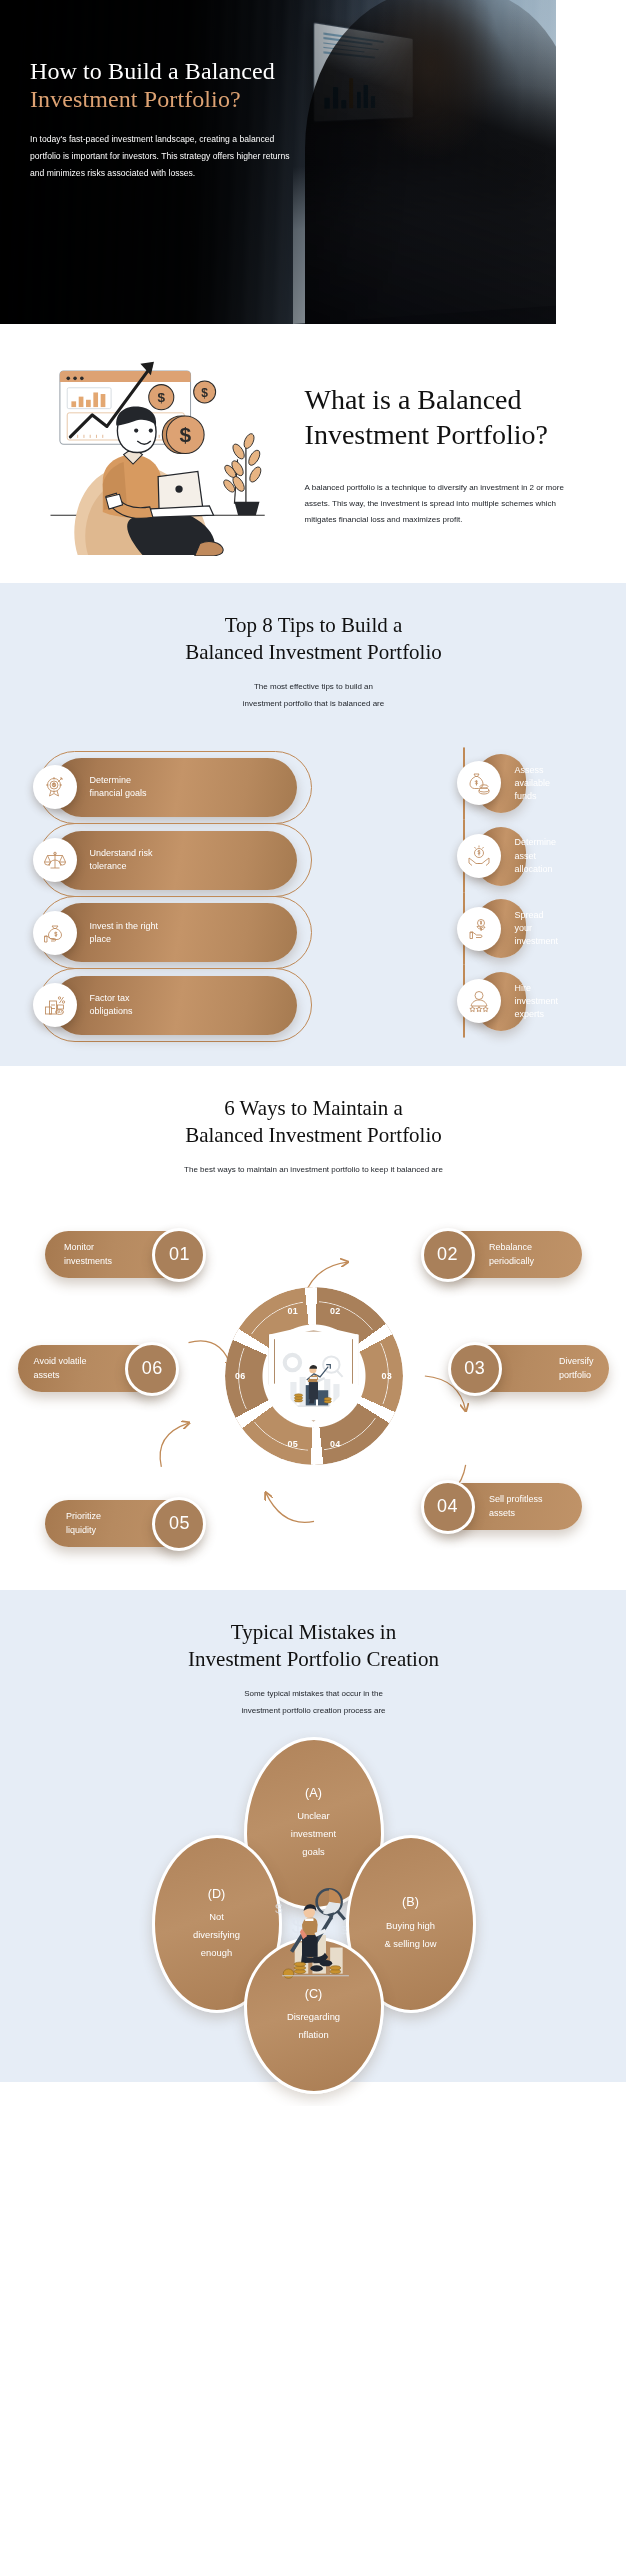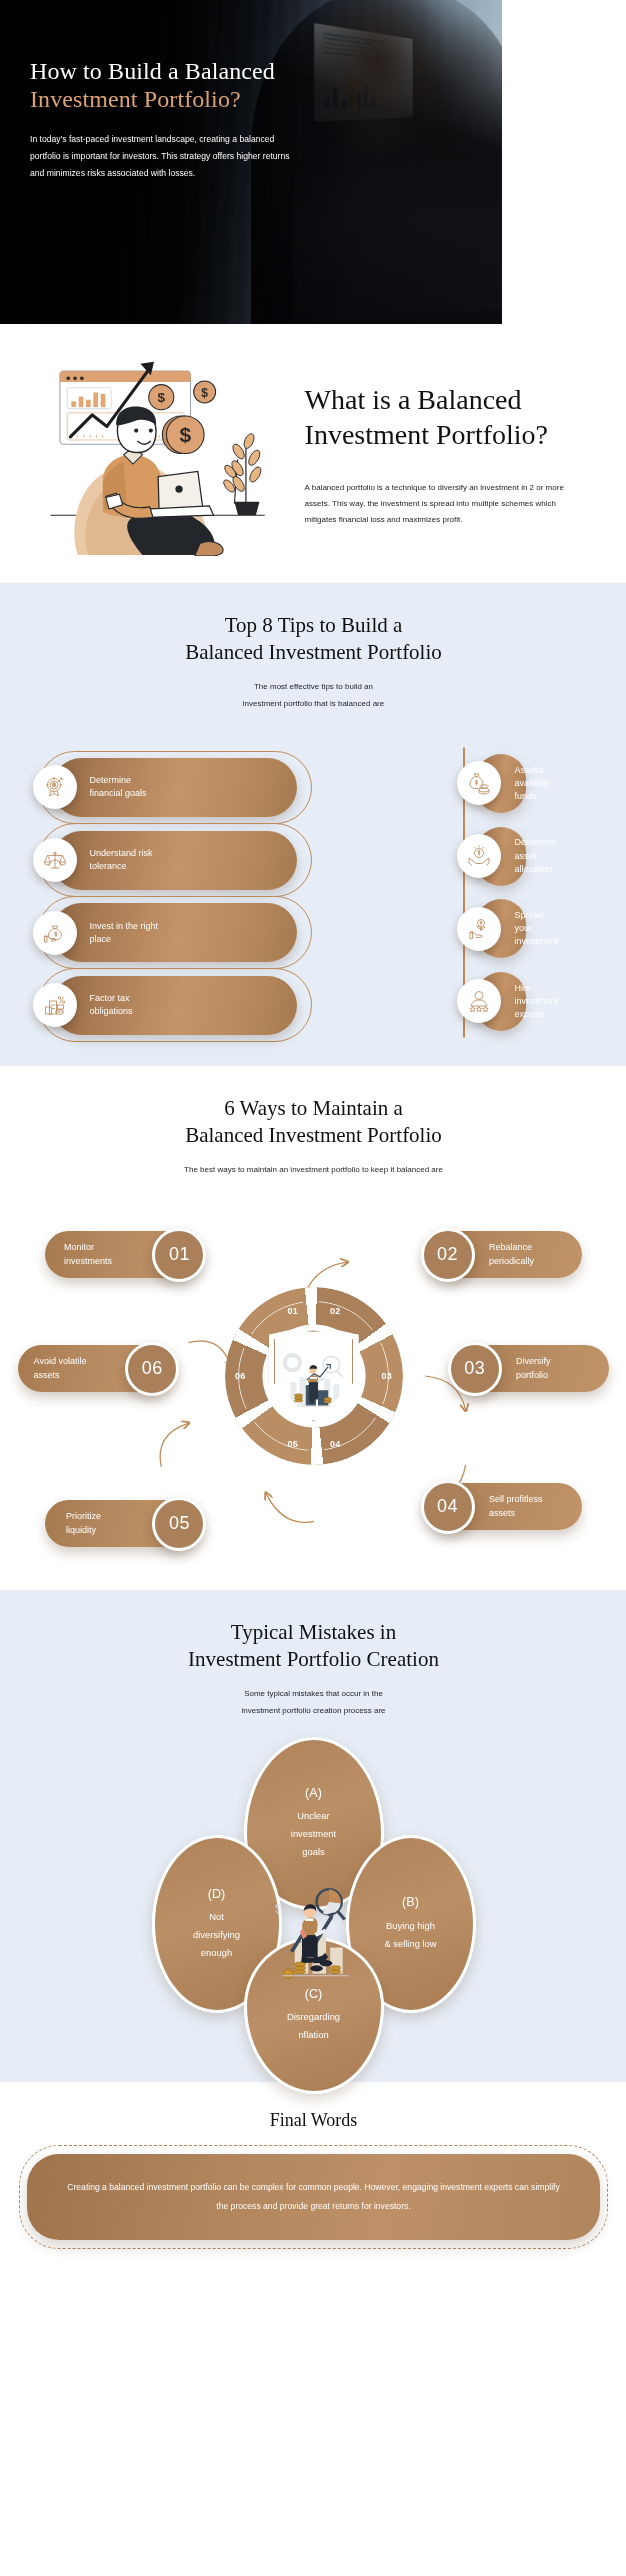--- a/index.html
+++ b/index.html
@@ -9,21 +9,21 @@
     background: #ffffff;
     font-family: "Liberation Sans", sans-serif;
     overflow-x: hidden;
   }
 
   .page { width: 627px; position: relative; }
 
   
   .hero {
     position: relative;
-    width: 502px;
+    width: 556px;
     height: 324px;
     overflow: hidden;
     background: #7f1d1d;
   }
   .hero-photo {
     position: absolute; inset: 0;
     background:
       radial-gradient(ellipse 157px 136px at 413px 94px, #2d2622 0%, rgba(20,18,16,0) 70%),
       radial-gradient(ellipse 220px 188px at 513px 220px, #0c0c0e 0%, rgba(10,10,12,0) 72%),
       linear-gradient(105deg, #05070a 0%, #0a0e13 26%, #141a22 44%, #3d4a59 62%, #8fa6b8 78%, #c3d2dd 100%);
@@ -659,21 +659,21 @@
         <div class="way-pill" style="width:152px; padding-left:59px; padding-right:19px;">
           <div>
             <div>Rebalance</div>
             <div>periodically</div>
           </div>
         </div>
         <div class="way-badge" style="left:-9.4px;">02</div>
       </div>
 
       <div class="wayitem" style="right:-3.1px; top:152px;">
-        <div class="way-pill" style="width:152px; padding-left:59px; padding-right:15.7px;">
+        <div class="way-pill" style="width:152px; padding-left:59px; padding-right:15.7px;justify-content:flex-end;">
           <div>
             <div>Diversify</div>
             <div>portfolio</div>
           </div>
         </div>
         <div class="way-badge" style="left:-9.4px;">03</div>
       </div>
 
       <div class="wayitem" style="right:24px; bottom:29px;">
         <div class="way-pill" style="width:152px; padding-left:59px; padding-right:15.7px;">
@@ -789,23 +789,16 @@
             <ellipse cx="46" cy="172" rx="10" ry="9"></ellipse>
             <ellipse cx="136" cy="168" rx="10" ry="4"></ellipse>
               <ellipse cx="136" cy="161" rx="10" ry="4"></ellipse>
           </g>
           <line x1="34" y1="176" x2="162" y2="176" stroke="#c8ccd1" stroke-width="2"></line>
         </svg>
       </div>
     </div>
   </section>
 
-  <section class="sec-white" style="padding:28px 0 0">
-    <div class="final-h">Final Words</div>
-    <div class="final-wrap">
-      <div class="final-dash"></div>
-      <div class="final-box">Creating a balanced investment portfolio can be complex for common people. However, engaging investment experts can simplify the process and provide great returns for investors.</div>
-    </div>
-  </section>
 
   <div class="spacer-bottom"></div>
 </div>
 
 
 </body></html>

